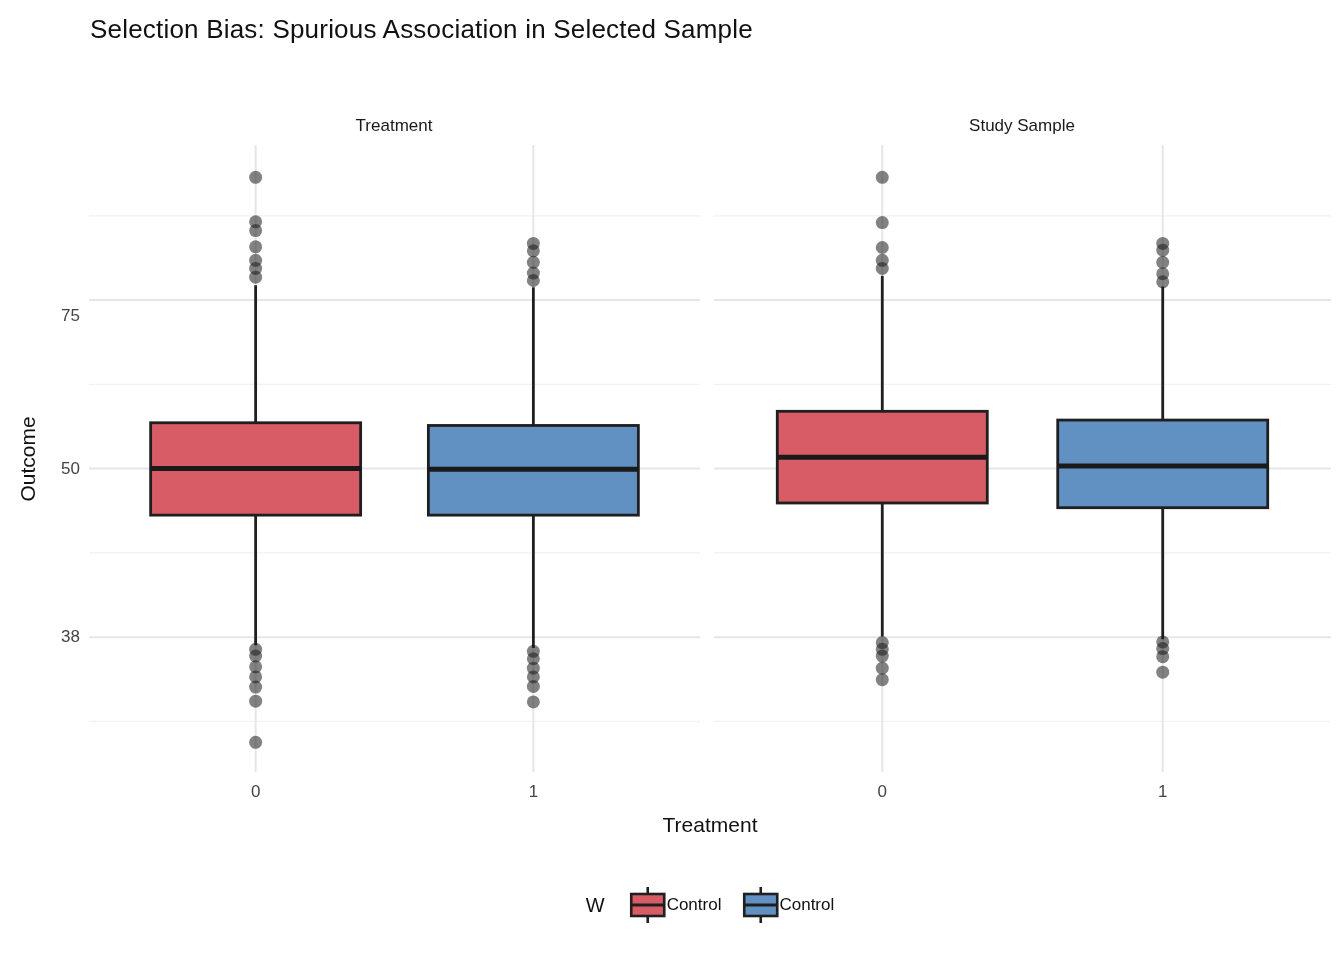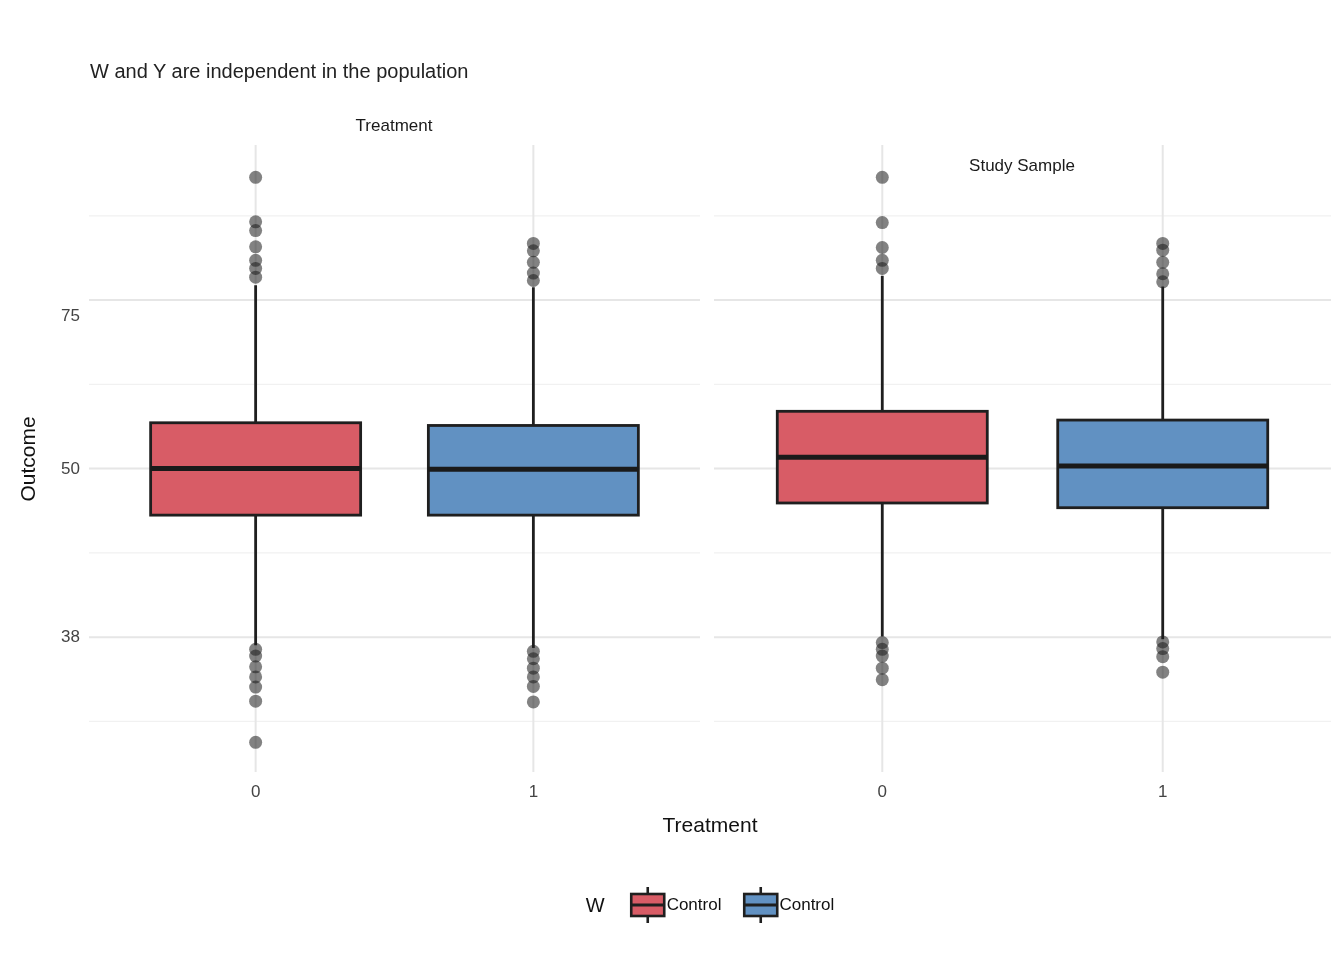--- a/index.html
+++ b/index.html
@@ -17,24 +17,24 @@
   #legend{left:710px;top:884px;transform:translateX(-50%);display:flex;align-items:center;gap:20px;}
   #legend .legend-title{font-size:20px;color:#111111;margin-right:4px;}
   .legend-item{display:flex;align-items:center;gap:0;}
   .legend-item .label{font-size:17px;color:#111111;}
   svg{display:block;}
 </style>
 </head>
 <body>
 
 <div id="page">
-  <div class="abs" id="plot-subtitle">W and Y are independent in the population</div>
+  <div class="abs" id="plot-title">Selection Bias: Spurious Association in Selected Sample</div>
 
   <div class="abs facet-label" style="left:394px;">Treatment</div>
-  <div class="abs facet-label" style="left:1022px;margin-top:40px;">Study Sample</div>
+  <div class="abs facet-label" style="left:1022px;">Study Sample</div>
 
   <svg id="chart-svg" class="abs" style="left:0;top:0;" width="1344" height="960">
       <line x1="89" x2="700" y1="721.4354838709677" y2="721.4354838709677" stroke="#F1F1F1" stroke-width="1.2"></line>
       <line x1="89" x2="700" y1="552.8870967741935" y2="552.8870967741935" stroke="#F1F1F1" stroke-width="1.2"></line>
       <line x1="89" x2="700" y1="384.3387096774194" y2="384.3387096774194" stroke="#F1F1F1" stroke-width="1.2"></line>
       <line x1="89" x2="700" y1="215.79032258064515" y2="215.79032258064515" stroke="#F1F1F1" stroke-width="1.2"></line>
       <line x1="89" x2="700" y1="637.1612903225806" y2="637.1612903225806" stroke="#E6E6E6" stroke-width="2"></line>
       <line x1="89" x2="700" y1="468.61290322580646" y2="468.61290322580646" stroke="#E6E6E6" stroke-width="2"></line>
       <line x1="89" x2="700" y1="300.06451612903226" y2="300.06451612903226" stroke="#E6E6E6" stroke-width="2"></line>
       <line x1="255.63636363636363" x2="255.63636363636363" y1="145" y2="772" stroke="#E6E6E6" stroke-width="2"></line>

